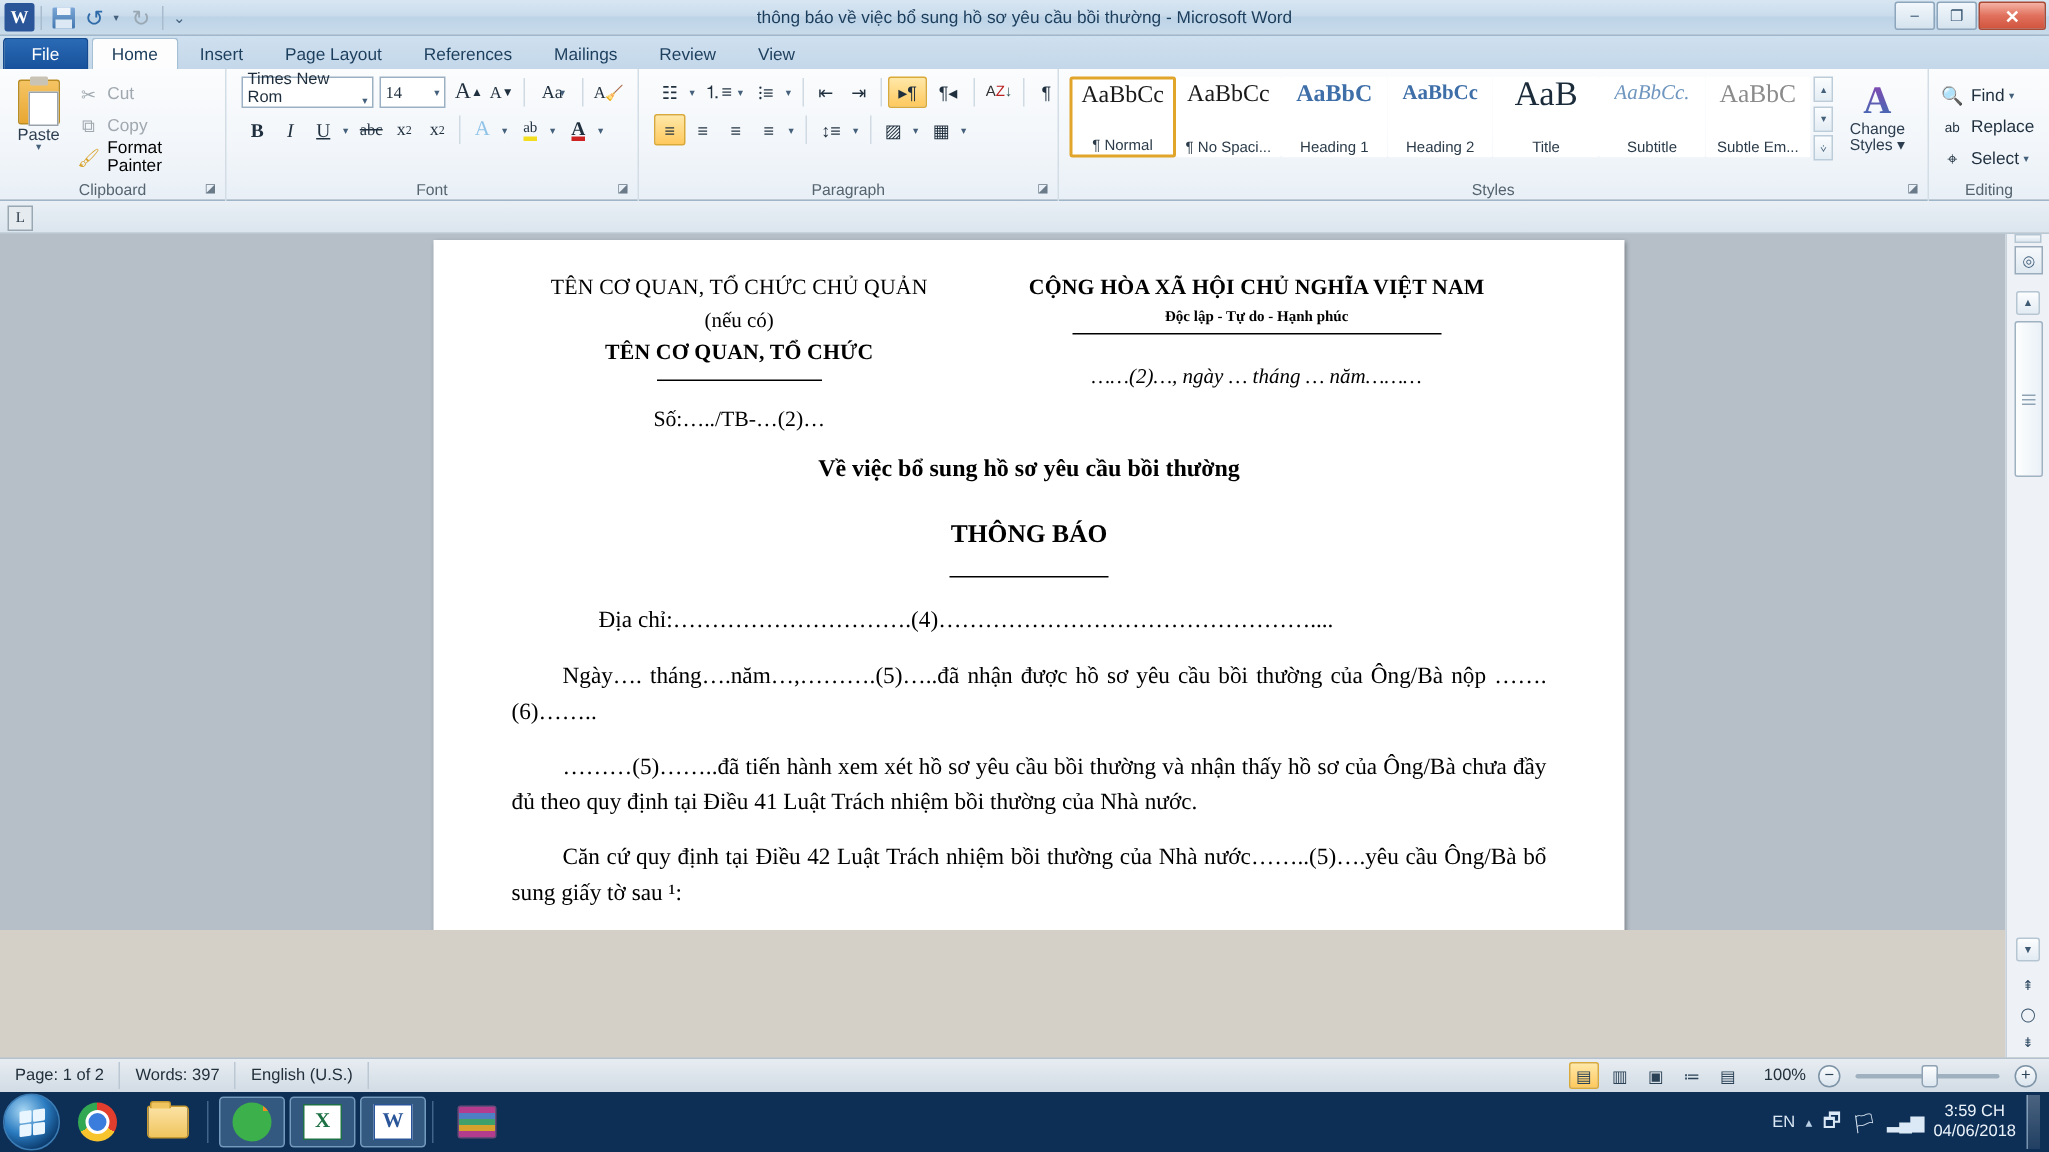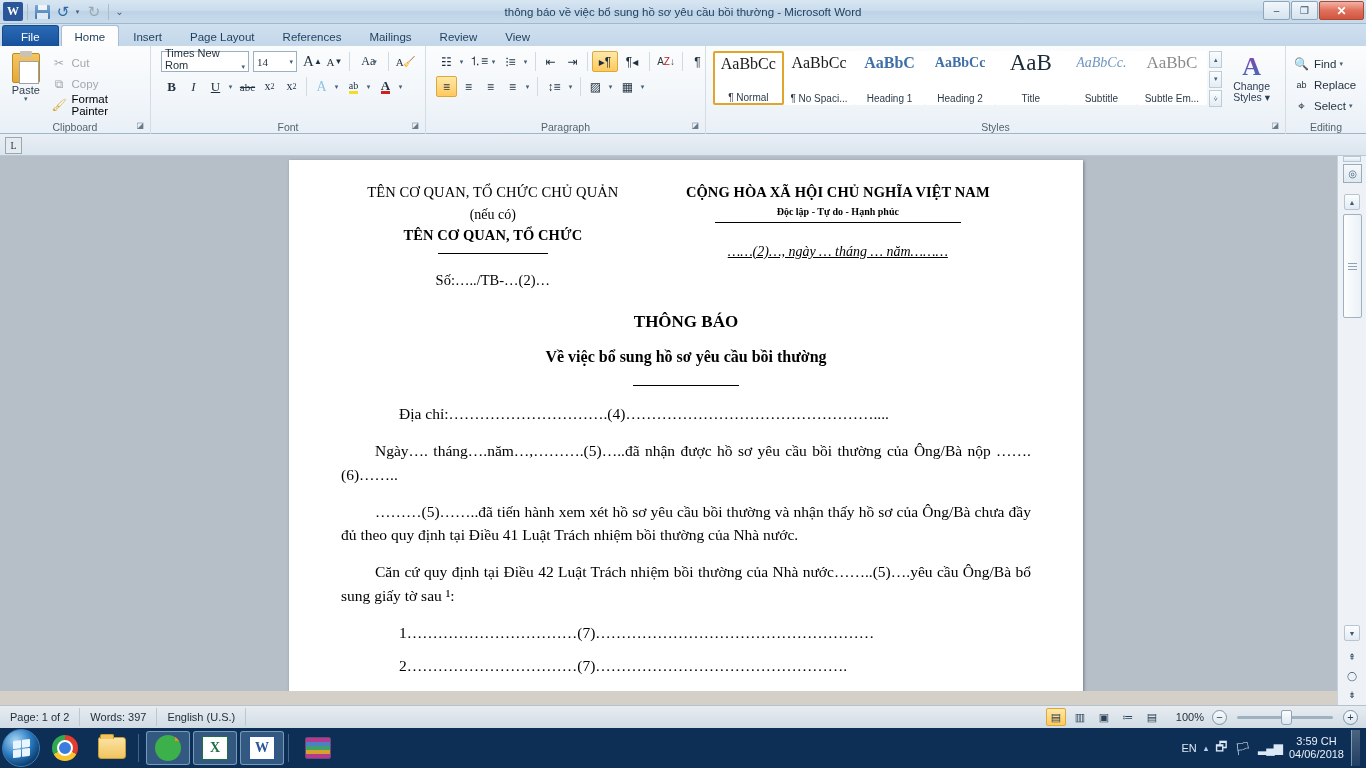--- a/index.html
+++ b/index.html
@@ -159,39 +159,39 @@
     border-bottom:1px solid #b9c8d5;
   }
   .tabstop{
     position:absolute;left:5px;top:3px;width:17px;height:17px;
     border:1px solid #9aa8b4;background:#e6ebf0;display:flex;align-items:center;justify-content:center;
   }
   .tabstop i{font-style:normal;font-size:10px;color:#2b3b49;font-family:"Liberation Serif",serif;}
 
   
   .canvas {
-    position:absolute;top:156px;left:0;width:1337px;height:535px;
+    position:absolute;top:156px;left:0;width:1337px;height:464px;
     background:#b6bfc8;overflow:hidden;
   }
   .page {
     position:absolute;left:289px;top:4px;width:794px;height:700px;
     background:#fff;box-shadow:1px 1px 3px rgba(0,0,0,.35);
   }
   .doc {
     font-family:"Liberation Serif", serif;
     color:#000; font-size:15.5px; line-height:1.5;
     padding: 22px 52px 0 52px;
   }
   .hdr-tbl{display:flex;width:100%;}
   .hdr-left{width:44%;text-align:center;}
   .hdr-right{width:56%;text-align:center;}
   .caps{font-size:14.5px;letter-spacing:.1px;}
   .b{font-weight:bold;}
   .rule-line{height:1px;background:#000;margin:1px auto 0 auto;}
-  .i{font-style:italic;text-decoration:underline;}
+  .i{font-style:italic;}
   .ctr{text-align:center;}
   .just{text-align:justify;}
   .ind{text-indent:34px;}
   .mt10{margin-top:10px;}
   .mt14{margin-top:14px;}
   .mt18{margin-top:18px;}
 
   
   .vscroll{
     position:absolute;top:156px;right:0;width:29px;height:549px;
@@ -552,22 +552,22 @@
           <div style="margin-top:16px;font-size:14.5px">Số:…../TB-…(2)…</div>
         </div>
         <div class="hdr-right">
           <div class="caps b">CỘNG HÒA XÃ HỘI CHỦ NGHĨA VIỆT NAM</div>
           <div class="b" style="font-size:10px">Độc lập - Tự do - Hạnh phúc</div>
           <div class="rule-line" style="width:246px;margin-top:3px"></div>
           <div class="i" style="margin-top:18px;font-size:14px">……(2)…, ngày … tháng … năm………</div>
         </div>
       </div>
 
+      <div class="ctr b mt10" style="font-size:16px">Về việc bổ sung hồ sơ yêu cầu bồi thường</div>
       <div class="ctr b mt18" style="font-size:17px">THÔNG BÁO</div>
-      <div class="ctr b mt10" style="font-size:16px">Về việc bổ sung hồ sơ yêu cầu bồi thường</div>
       <div class="ctr"><span class="rule-line" style="width:106px;display:inline-block;margin-top:2px"></span></div>
 
       <div class="mt10" style="padding-left:58px">Địa chỉ:………………………….(4)…………………………………………....</div>
 
       <div class="just ind mt14">Ngày…. tháng….năm…,……….(5)…..đã nhận được hồ sơ yêu cầu bồi thường của Ông/Bà nộp …….(6)……..</div>
       <div class="just ind mt14">………(5)……..đã tiến hành xem xét hồ sơ yêu cầu bồi thường và nhận thấy hồ sơ của Ông/Bà chưa đầy đủ theo quy định tại Điều 41 Luật Trách nhiệm bồi thường của Nhà nước.</div>
       <div class="just ind mt14">Căn cứ quy định tại Điều 42 Luật Trách nhiệm bồi thường của Nhà nước……..(5)….yêu cầu Ông/Bà bổ sung giấy tờ sau ¹:</div>
 
       <div class="mt14" style="padding-left:58px">1……………………………(7)………………………………………………</div>
       <div class="mt10" style="padding-left:58px">2……………………………(7)………………………………………….</div>

